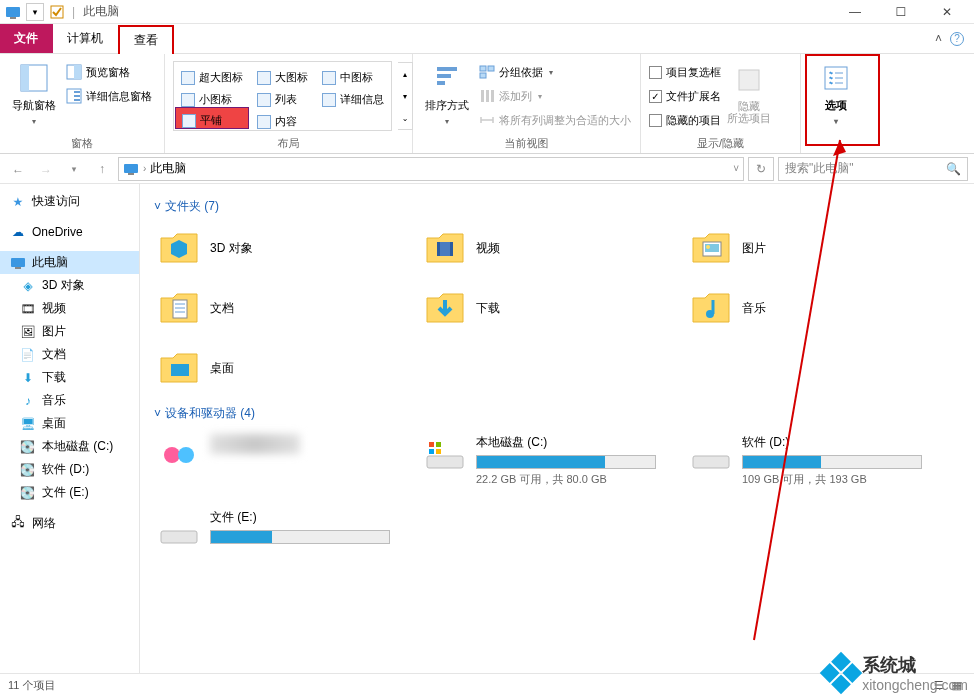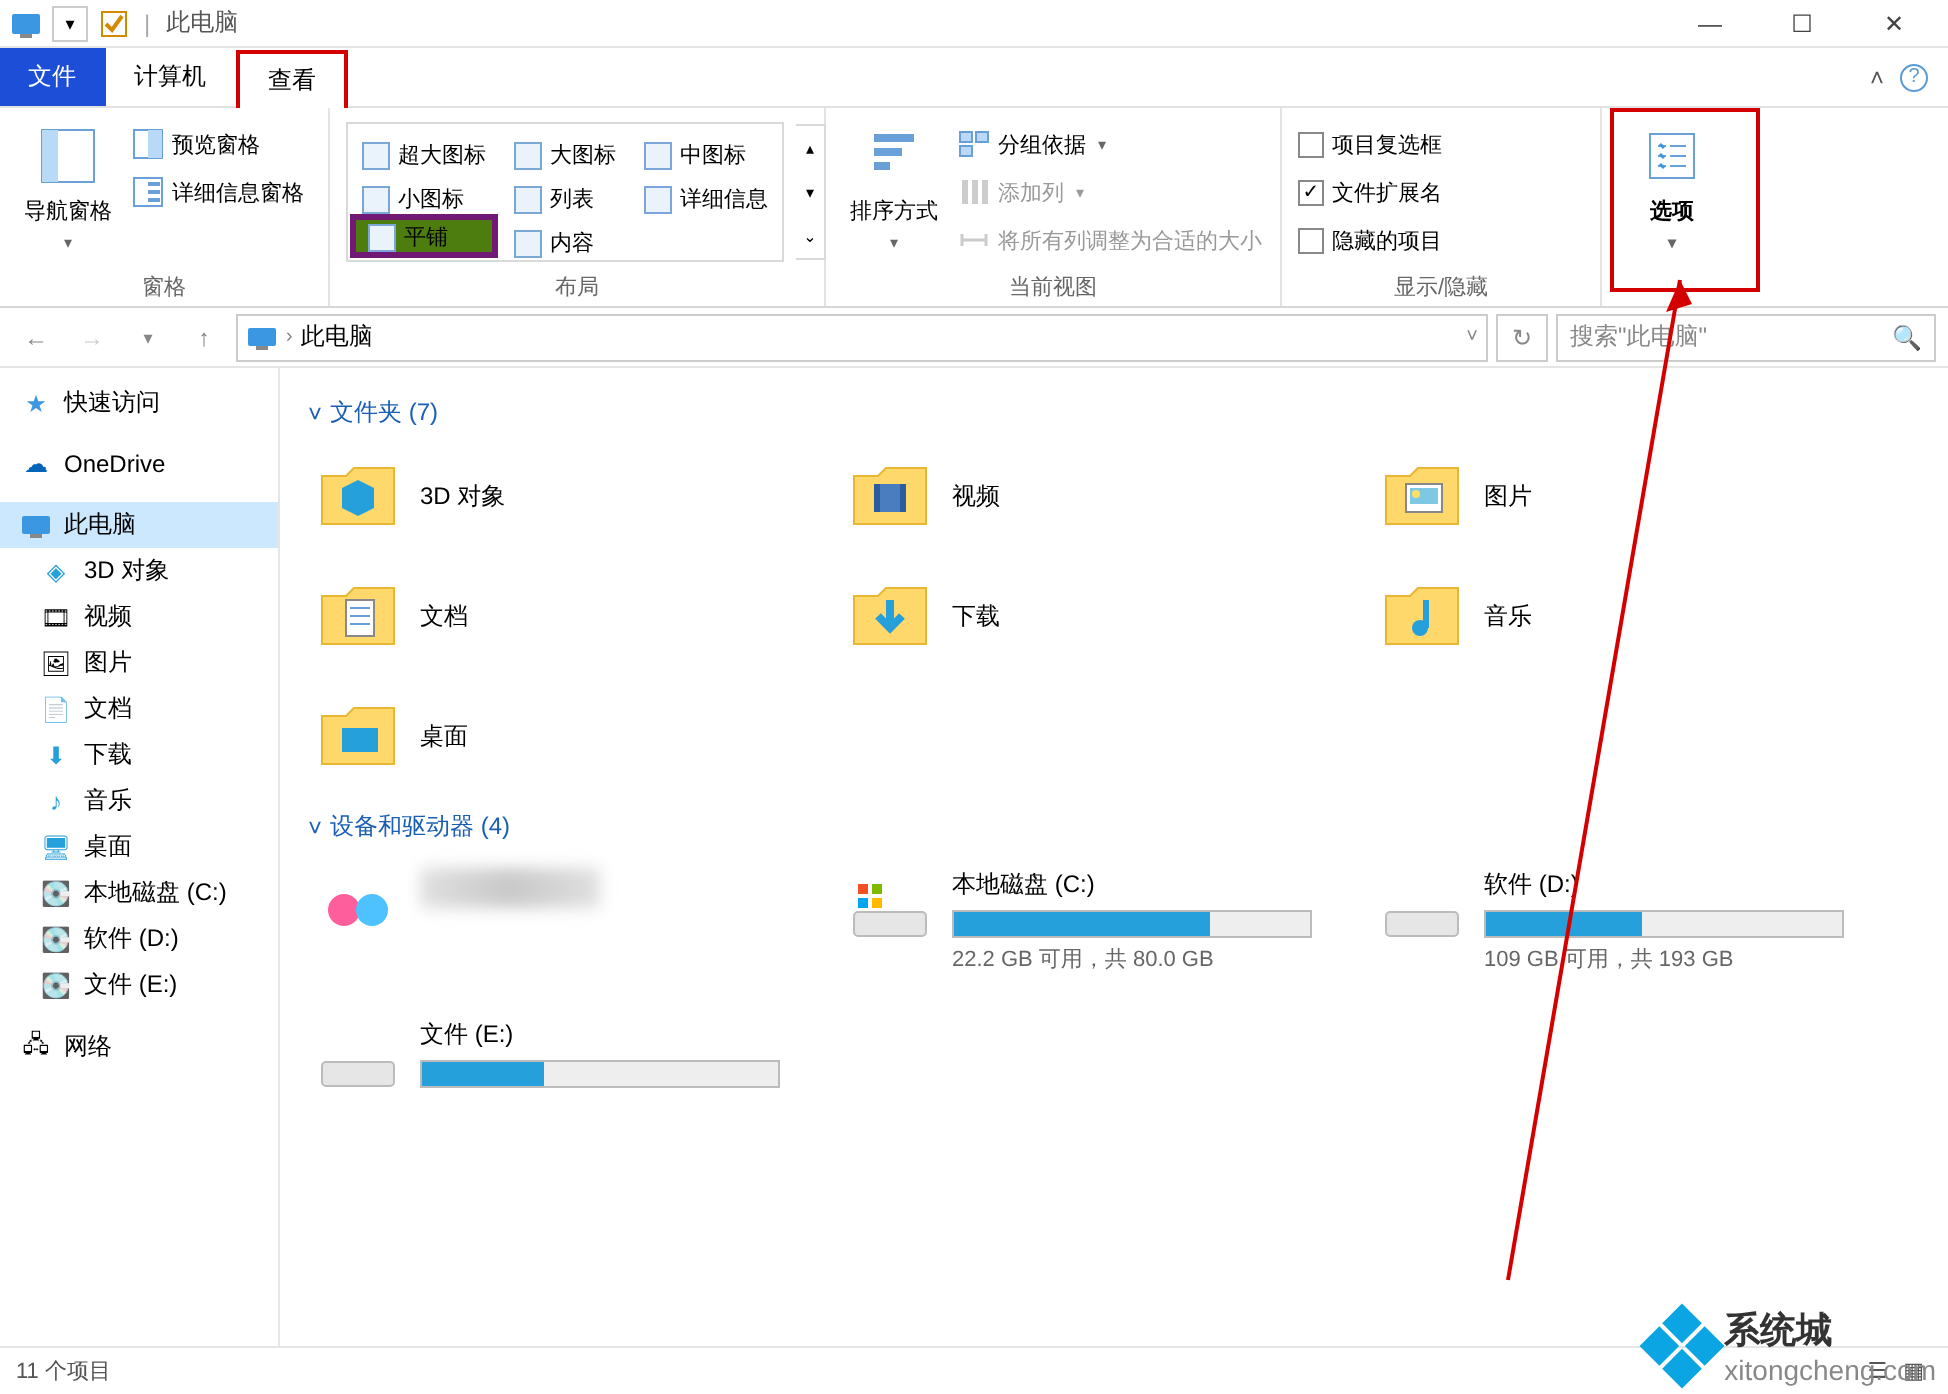--- a/index.html
+++ b/index.html
@@ -6,36 +6,36 @@
 body { width: 974px; height: 697px; background: #fff; font-size: 12px; color: #000; overflow: hidden; position: relative; }
 .titlebar { height: 24px; display: flex; align-items: center; padding: 0 4px; border-bottom: 1px solid #e5e5e5; }
 .titlebar .qat { display: flex; align-items: center; gap: 4px; }
 .titlebar .qat-icon { width: 18px; height: 18px; display: inline-flex; align-items: center; justify-content: center; }
 .titlebar .title { margin-left: 6px; color: #555; }
 .titlebar .spacer { flex: 1; }
 .win-controls { display: flex; }
 .win-btn { width: 46px; height: 24px; display: flex; align-items: center; justify-content: center; color: #444; }
 .tabs { height: 30px; display: flex; align-items: stretch; border-bottom: 1px solid #e1e1e1; position: relative; }
 .tab { padding: 0 14px; display: flex; align-items: center; border-right: 1px solid transparent; font-size: 12px; }
-.tab.file { background: #1d4ed8; color: #fff; }
+.tab.file { background: #be185d; color: #fff; font-weight: bold; }
 .tab.view { border: 2px solid #d40000; border-bottom: none; background: #fff; position: relative; top: 1px; }
 .tabs .help { margin-left: auto; display: flex; align-items: center; padding: 0 10px; color: #555; gap: 8px; }
 .ribbon { height: 100px; border-bottom: 1px solid #d6d6d6; display: flex; background: #fff; position: relative; }
 .rg { border-right: 1px solid #e3e3e3; padding: 4px 8px 2px; display: flex; flex-direction: column; justify-content: space-between; }
 .rg-body { flex: 1; display: flex; align-items: flex-start; gap: 6px; }
 .rg-label { text-align: center; font-size: 11px; color: #666; padding-top: 2px; }
 .big-btn { display: flex; flex-direction: column; align-items: center; justify-content: center; width: 52px; height: 72px; text-align: center; font-size: 11px; gap: 4px; }
 .big-icon { width: 32px; height: 32px; display: flex; align-items: center; justify-content: center; }
 .stack { display: flex; flex-direction: column; gap: 4px; padding-top: 4px; }
 .stack .row { display: flex; align-items: center; gap: 4px; font-size: 11px; height: 20px; }
 .ck { width: 13px; height: 13px; border: 1px solid #888; display: inline-flex; align-items: center; justify-content: center; font-size: 10px; }
 .ck.checked::after { content: "✓"; color: #000; }
 .layout-grid { display: grid; grid-template-columns: auto auto auto; grid-auto-rows: 22px; gap: 0 2px; border: 1px solid #d9d9d9; padding: 1px; }
 .layout-cell { display: flex; align-items: flex-end; gap: 4px; padding: 0 6px; font-size: 11px; white-space: nowrap; }
-.layout-cell.sel { background: #4d7c0f; border: 3px solid #701a75; }
+.layout-cell.sel { background: #ef4444; border: 1px solid #701a75; }
 .mini-ic { width: 14px; height: 14px; border: 1px solid #7aa7d8; background: #eaf3fc; }
 .addr { height: 30px; display: flex; align-items: center; gap: 4px; padding: 0 6px; border-bottom: 1px solid #e5e5e5; }
 .nav-arrow { width: 24px; height: 24px; display: flex; align-items: center; justify-content: center; color: #888; }
 .addr-bar { flex: 1; height: 24px; border: 1px solid #ccc; display: flex; align-items: center; padding: 0 4px; gap: 4px; }
 .search-bar { width: 190px; height: 24px; border: 1px solid #ccc; display: flex; align-items: center; padding: 0 6px; color: #888; }
 .content { display: flex; height: calc(697px - 24px - 30px - 100px - 30px - 24px); }
 .sidebar { width: 140px; border-right: 1px solid #e5e5e5; overflow: auto; padding: 6px 0; }
 .side-item { display: flex; align-items: center; gap: 6px; padding: 3px 8px 3px 20px; font-size: 12px; }
 .side-item.top { padding-left: 10px; }
 .side-item.sel { background: #cce8ff; }
@@ -237,20 +237,29 @@
           </div>
         <div class="row">
             <span class="ck checked"></span>
             <span>文件扩展名</span>
           </div>
         <div class="row">
             <span class="ck"></span>
             <span>隐藏的项目</span>
           </div>
       </div>
+      <div class="big-btn" style="width:44px;color:#999;">
+        <div class="big-icon">
+            <svg width="26" height="26">
+              <rect x="3" y="3" width="20" height="20" fill="#eee" stroke="#ccc"></rect>
+            </svg>
+          </div>
+        <span style="white-space:pre-line;line-height:1.1;">隐藏
+所选项目</span>
+      </div>
     </div>
     <div class="rg-label">显示/隐藏</div>
   </div>
 
   <div class="rg" style="width:70px;border-right:none;">
     <div class="rg-body" style="justify-content:center;font-weight:bold;">
       <div class="big-btn">
         <div class="big-icon">
             <svg width="28" height="28">
               <rect x="3" y="3" width="22" height="22" fill="#fff" stroke="#6aa0d8"></rect>

